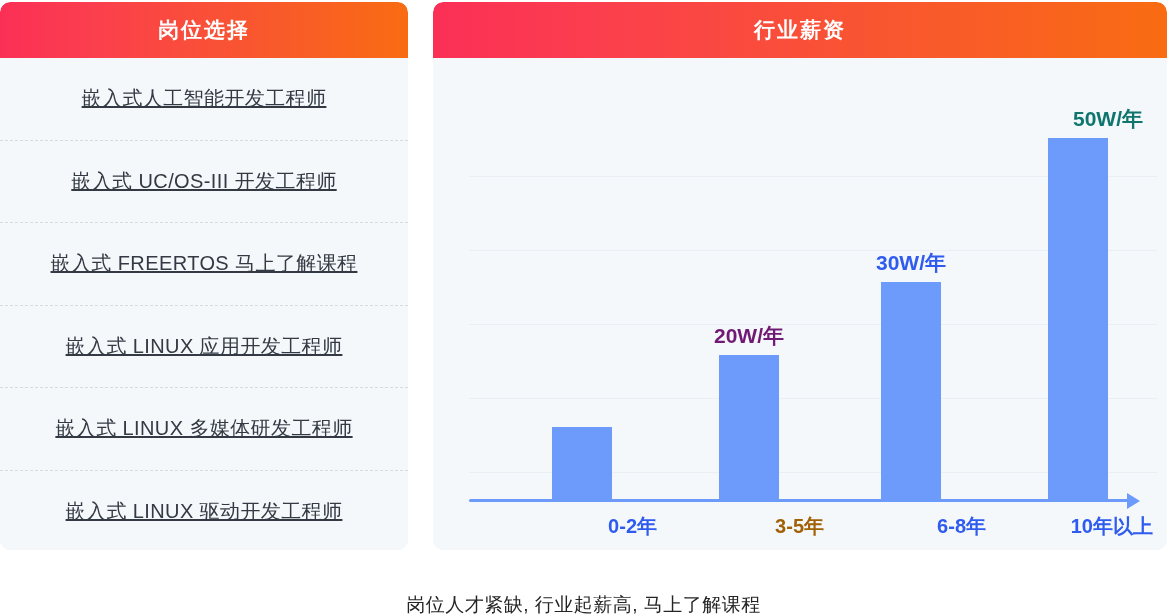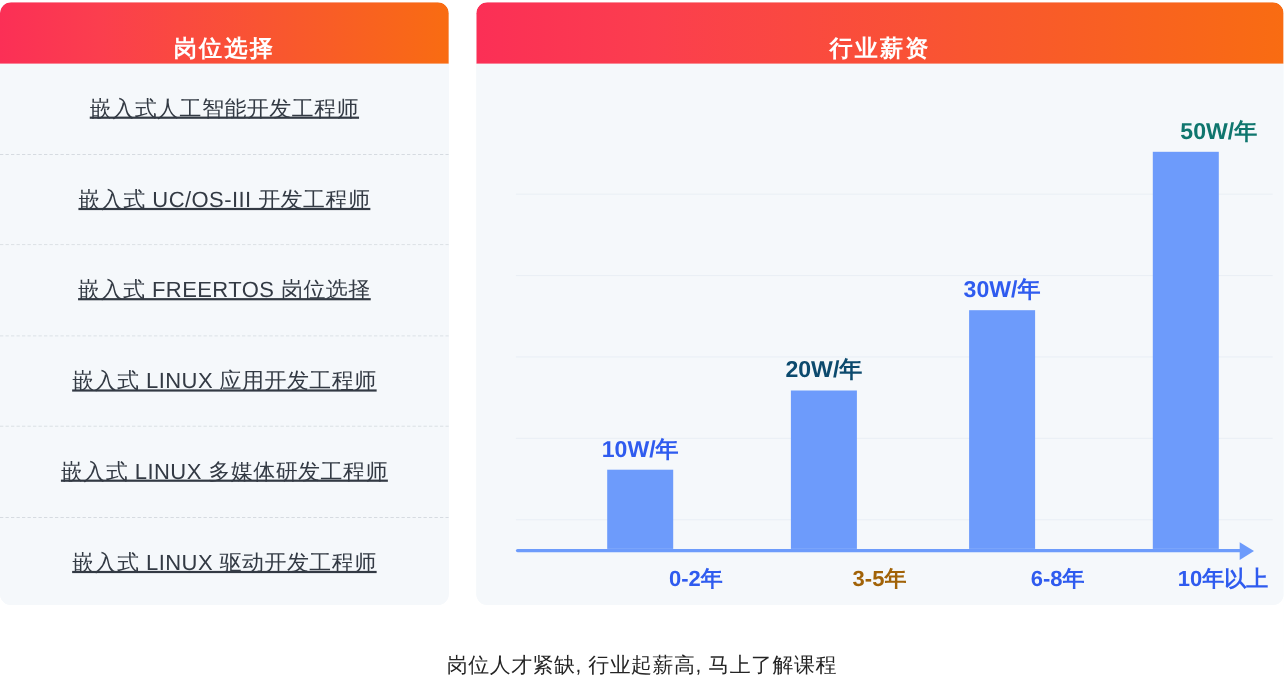--- a/index.html
+++ b/index.html
@@ -28,21 +28,21 @@
     background: #f5f8fb;
     border-radius: 10px;
     overflow: hidden;
   }
   .panel--jobs  { left: 0px;   width: 408px; height: 548px; }
   .panel--chart { left: 433px; width: 734px; height: 548px; }
 
   .panel-header {
     height: 56px;
     display: flex;
-    align-items: flex-end;
+    align-items: center;
     justify-content: center;
     background: linear-gradient(90deg, #fb2f56 0%, #fb3e4e 22%, #f95432 58%, #f96c12 100%);
     border-radius: 10px 10px 0 0;
   }
   .panel-header__title {
     color: #ffffff;
     font-size: 21px;
     font-weight: 700;
     letter-spacing: 2px;
   }
@@ -137,21 +137,21 @@
       <span class="panel-header__title">岗位选择</span>
     </div>
     <ul class="job-list">
       <li class="job-item">
         <span>嵌入式人工智能开发工程师</span>
       </li>
       <li class="job-item">
         <span>嵌入式 UC/OS-III 开发工程师</span>
       </li>
       <li class="job-item">
-        <span>嵌入式 FREERTOS 岗位选择</span>
+        <span>嵌入式 FREERTOS 马上了解课程</span>
       </li>
       <li class="job-item">
         <span>嵌入式 LINUX 应用开发工程师</span>
       </li>
       <li class="job-item">
         <span>嵌入式 LINUX 多媒体研发工程师</span>
       </li>
       <li class="job-item">
         <span>嵌入式 LINUX 驱动开发工程师</span>
       </li>
@@ -165,24 +165,23 @@
     <div class="chart-area" id="chart-area">
 
     <div class="gridline" style="top: 118px;"></div>
         <div class="gridline" style="top: 192px;"></div>
         <div class="gridline" style="top: 266px;"></div>
         <div class="gridline" style="top: 340px;"></div>
         <div class="gridline" style="top: 414px;"></div>
         <div class="axis-line" style="left: 36px; top: 441px; width: 660px;"></div>
         <div class="axis-arrow" style="left: 694px; top: 435px;"></div>
         <div class="bar" style="left: 119px; width: 60px; height: 72px; top: 369px; background: rgb(109, 155, 251);"></div>
-        <div class="bar-value" style="left: 79px; width: 140px; top: 336px; color: rgb(47, 91, 239);">10W/年</div>
         <div class="cat-label" style="left: 74px; width: 150px; top: 455px; color: rgb(47, 91, 239);">0-2年</div>
         <div class="bar" style="left: 286px; width: 60px; height: 144px; top: 297px; background: rgb(109, 155, 251);"></div>
-        <div class="bar-value" style="left: 246px; width: 140px; top: 264px; color: #0c4a6e;">20W/年</div>
+        <div class="bar-value" style="left: 246px; width: 140px; top: 264px; color: #701a75;">20W/年</div>
         <div class="cat-label" style="left: 241px; width: 150px; top: 455px; color: #a16207;">3-5年</div>
         <div class="bar" style="left: 448px; width: 60px; height: 217px; top: 224px; background: rgb(109, 155, 251);"></div>
         <div class="bar-value" style="left: 408px; width: 140px; top: 191px; color: rgb(47, 91, 239);">30W/年</div>
         <div class="cat-label" style="left: 403px; width: 150px; top: 455px; color: rgb(47, 91, 239);">6-8年</div>
         <div class="bar" style="left: 615px; width: 60px; height: 361px; top: 80px; background: rgb(109, 155, 251);"></div>
         <div class="bar-value" style="left: 605px; width: 140px; top: 47px; color: #0f766e;">50W/年</div>
         <div class="cat-label" style="left: 570px; width: 150px; top: 455px; color: rgb(47, 91, 239);">10年以上</div>
       </div>
   </section>
 

